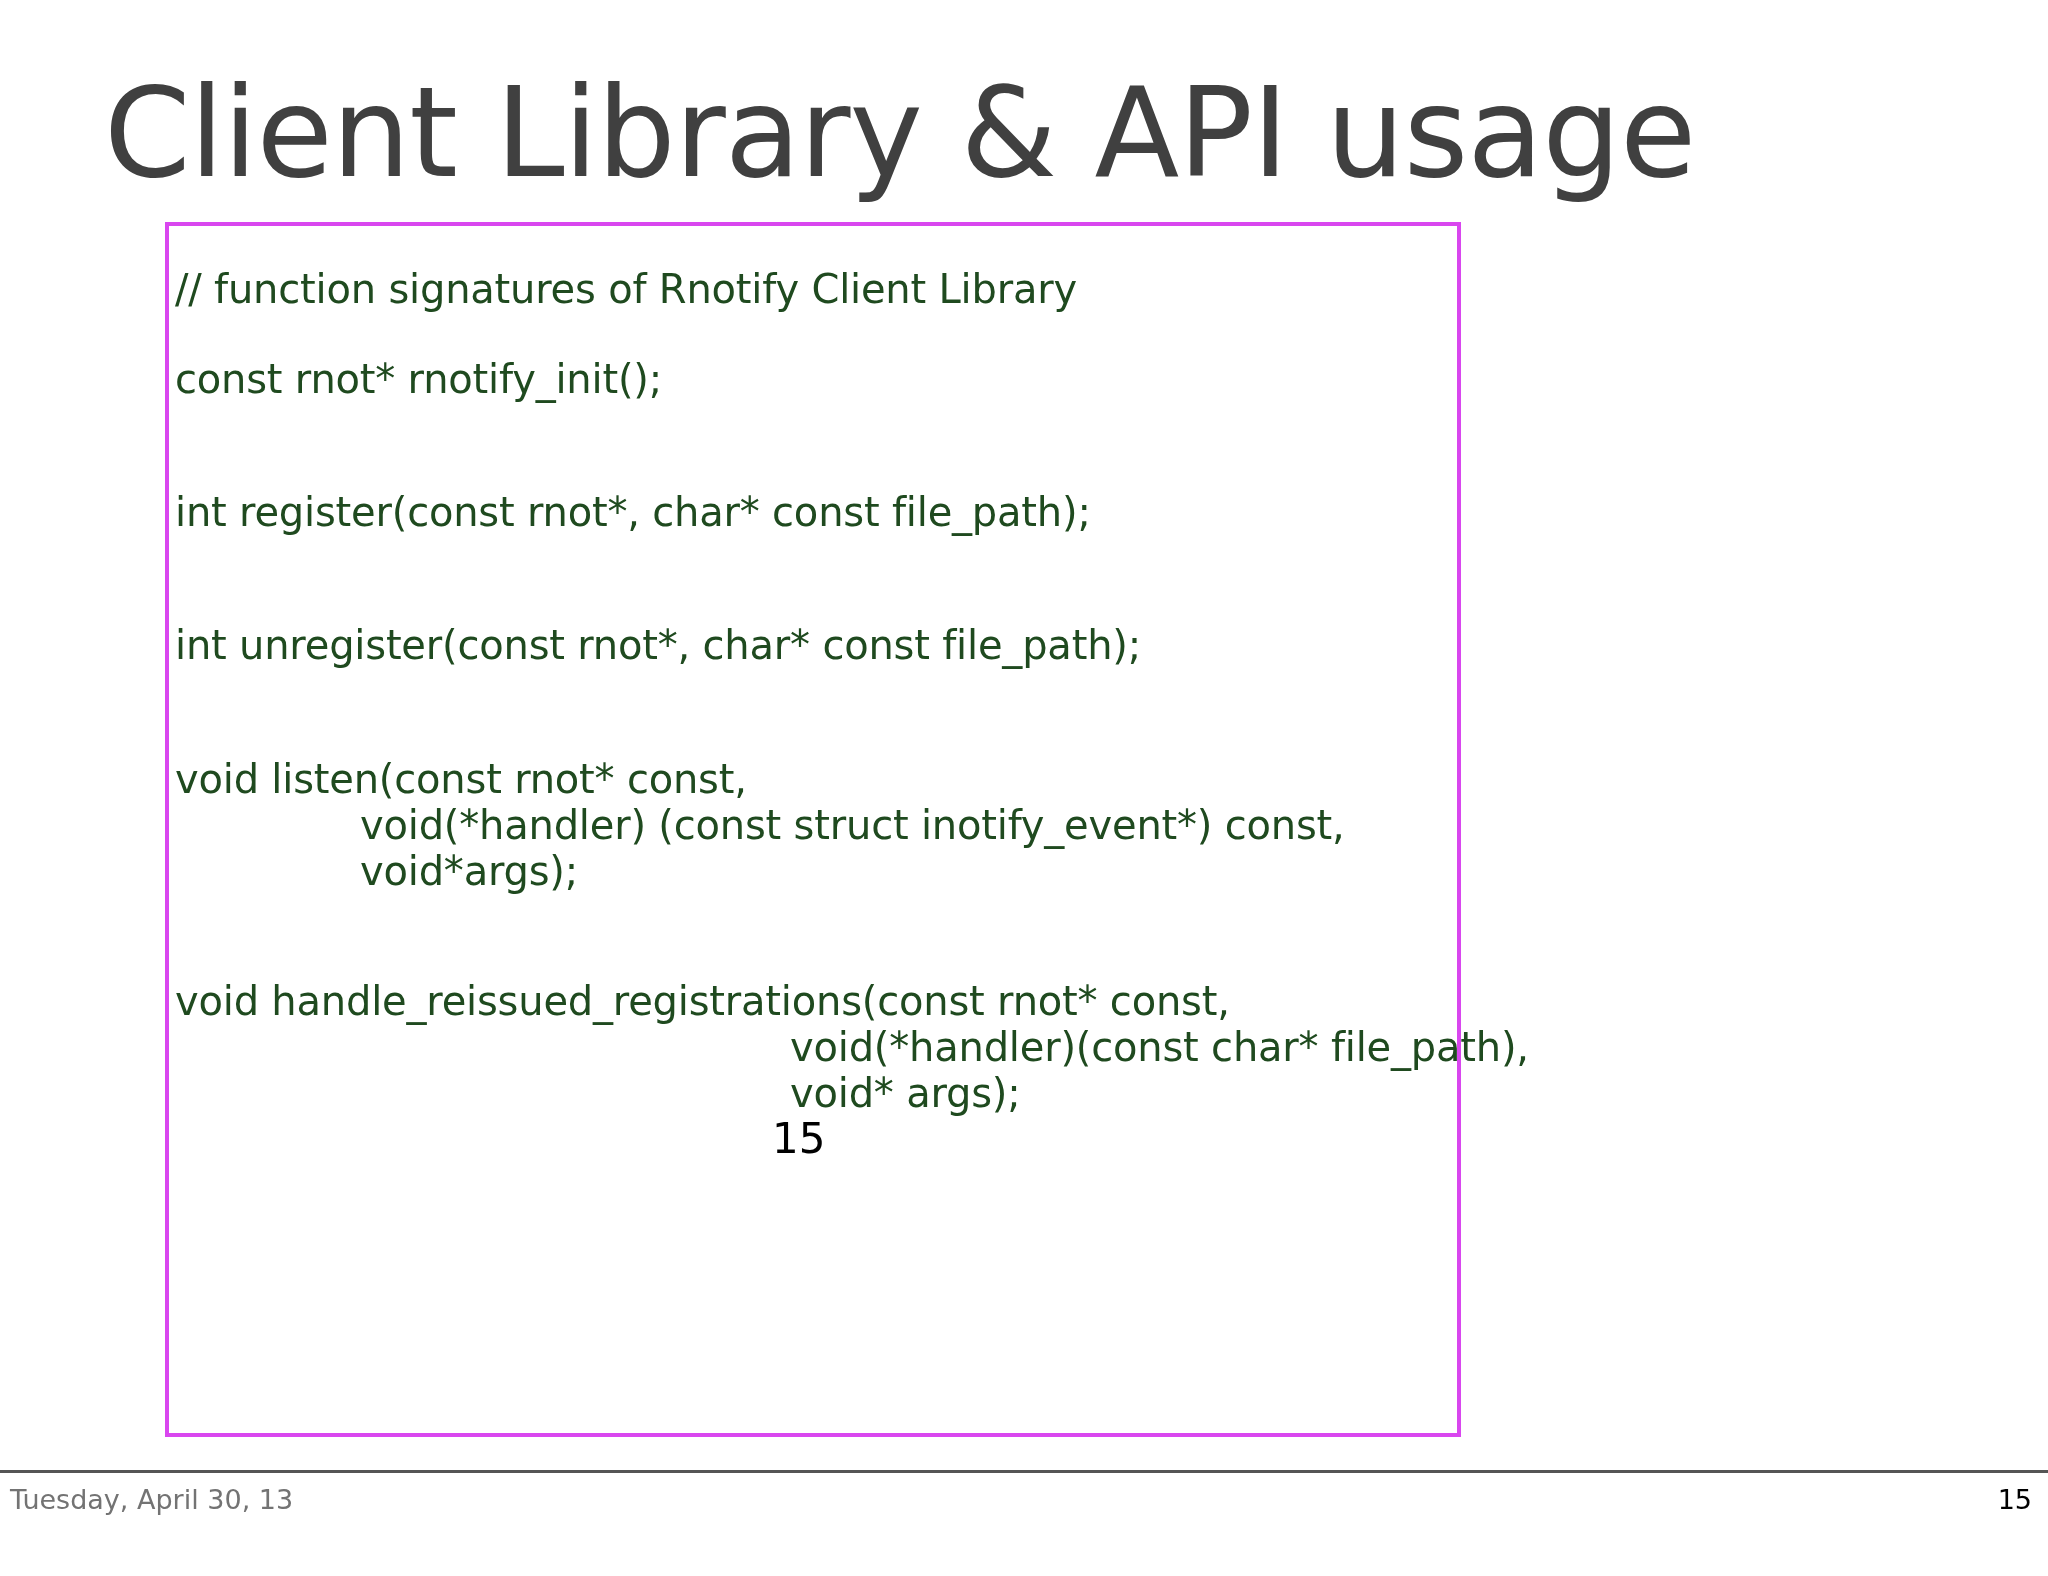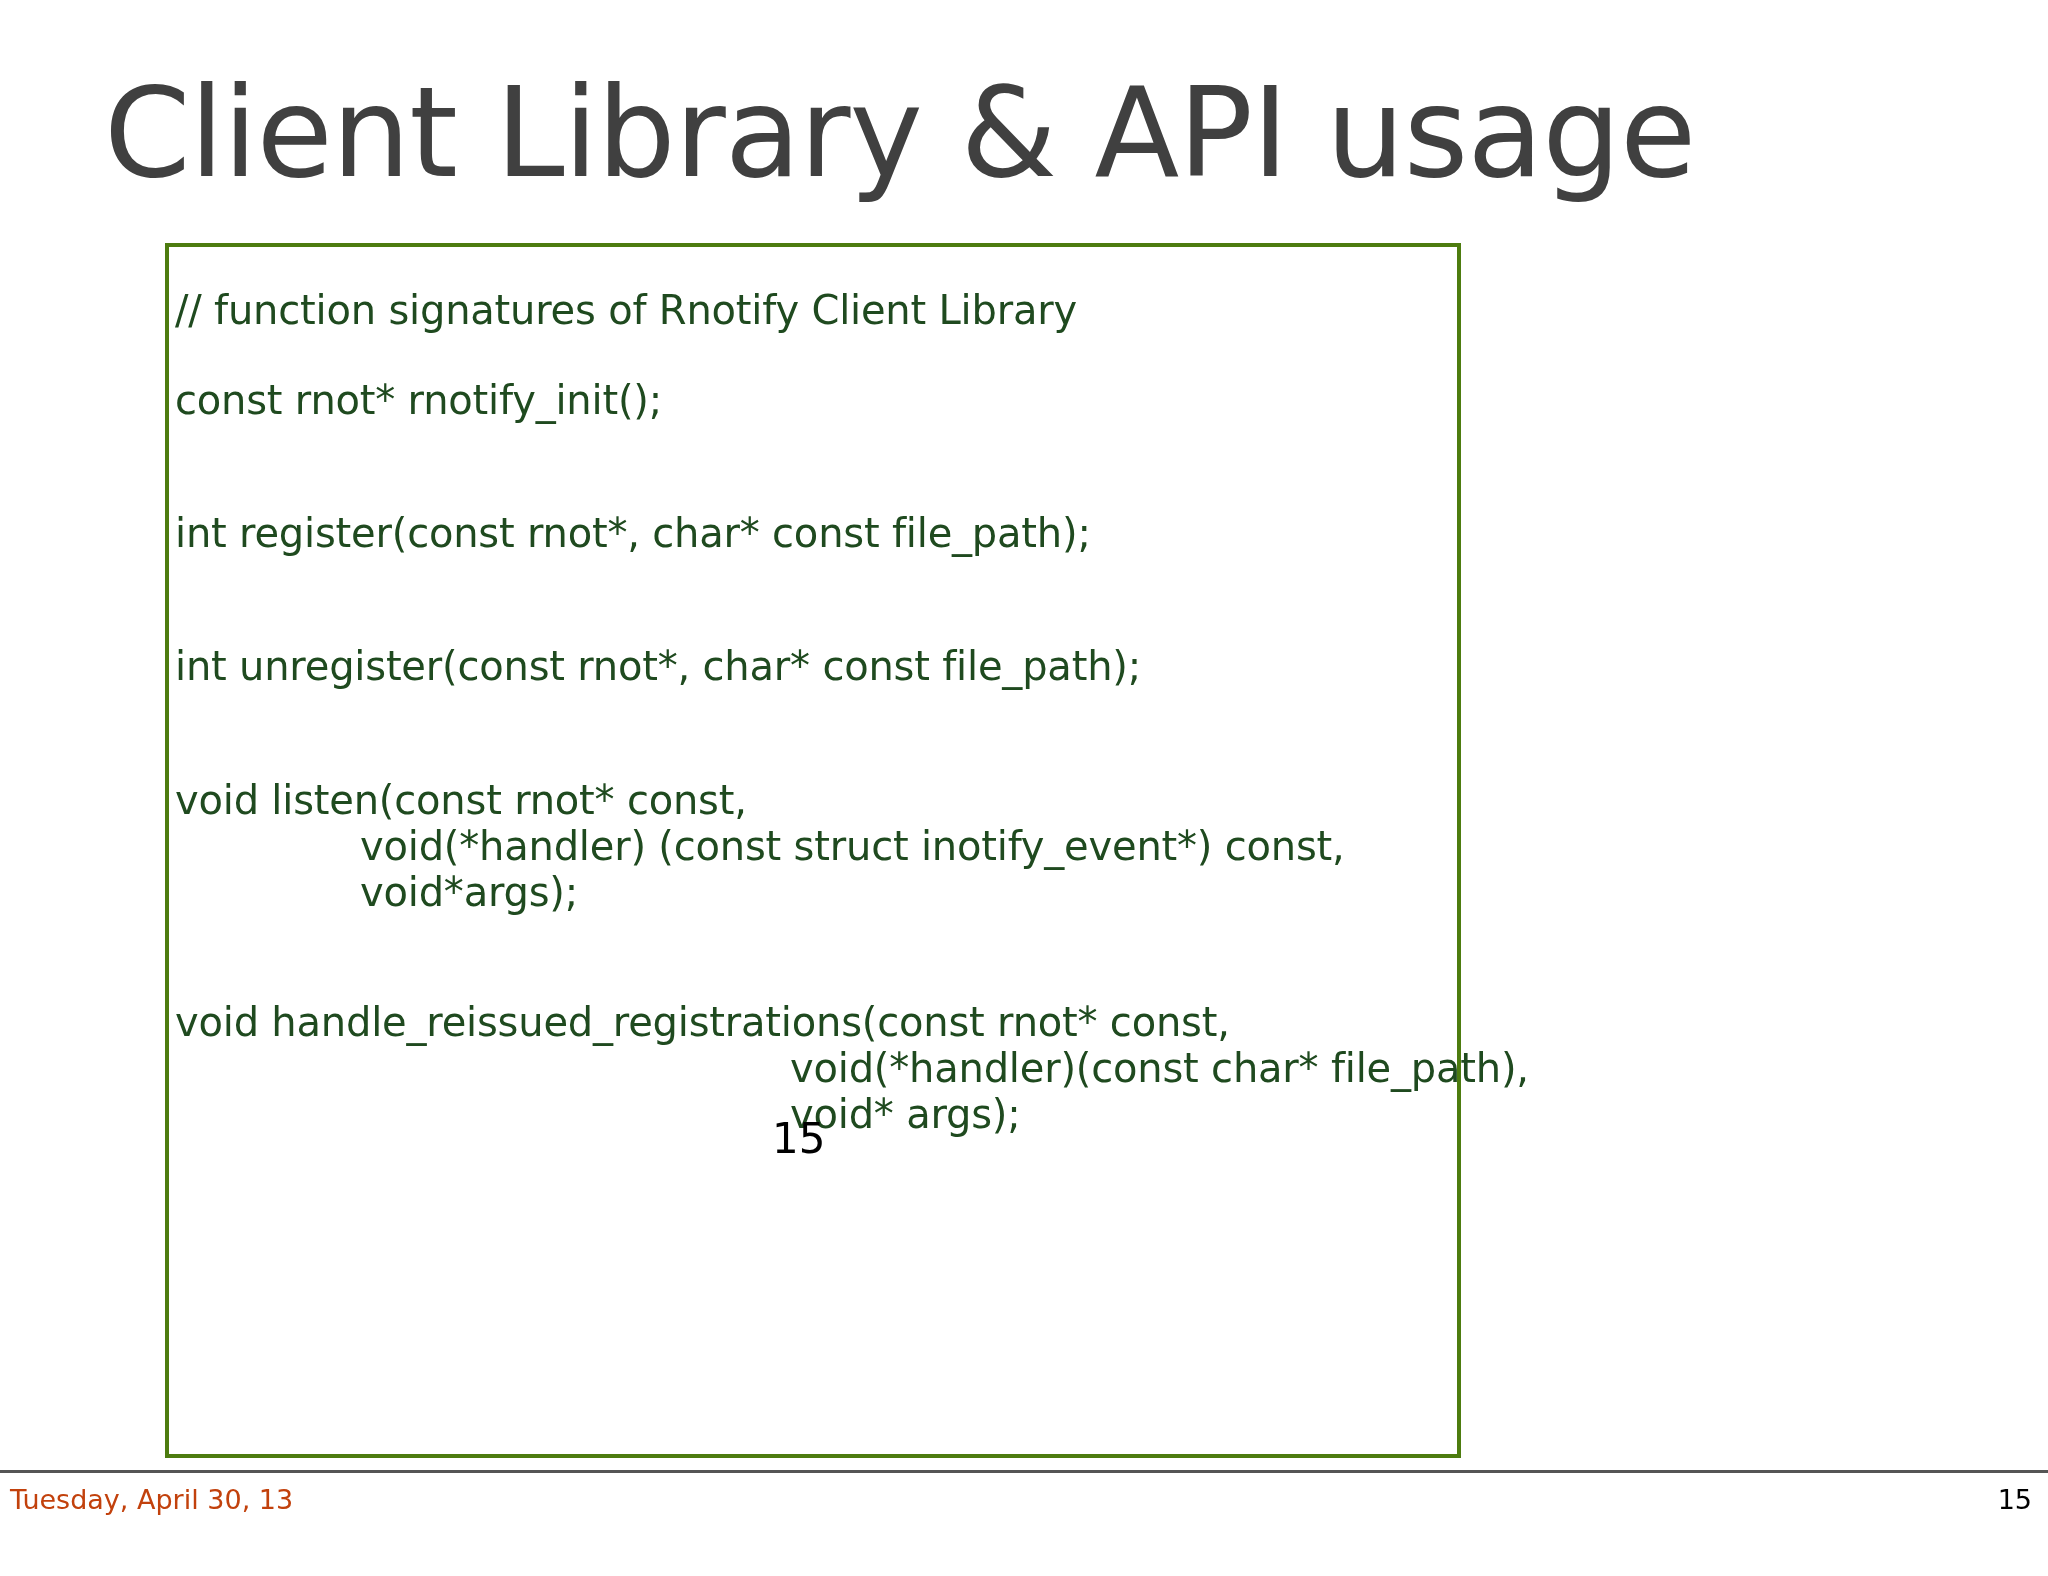--- a/index.html
+++ b/index.html
@@ -42,23 +42,22 @@
   }
 
   
   #code-box {
     position: absolute;
     left: 165px;
     top: 222px;
     width: 1296px;
     height: 1215px;
     box-sizing: border-box;
-    border: 4px solid #4d7c0f;
+    border: 4px solid #d946ef;
     background: transparent;
-    margin-top: 21px;
   }
 
   #code-listing {
     position: absolute;
     left: 0;
     top: 0;
     width: 100%;
     height: 100%;
     font-family: "DejaVu Sans", sans-serif;
     font-size: 40px;
@@ -96,21 +95,21 @@
     height: 3px;
     background: #555555;
   }
   #footer-date {
     position: absolute;
     left: 10px;
     top: 1484px;
     font-family: "DejaVu Sans", sans-serif;
     font-size: 27px;
     line-height: 32px;
-    color: #c2410c;
+    color: #737373;
   }
   #footer-page {
     position: absolute;
     right: 16px;
     top: 1484px;
     font-family: "DejaVu Sans", sans-serif;
     font-size: 27px;
     line-height: 32px;
     color: #000000;
     text-align: right;

